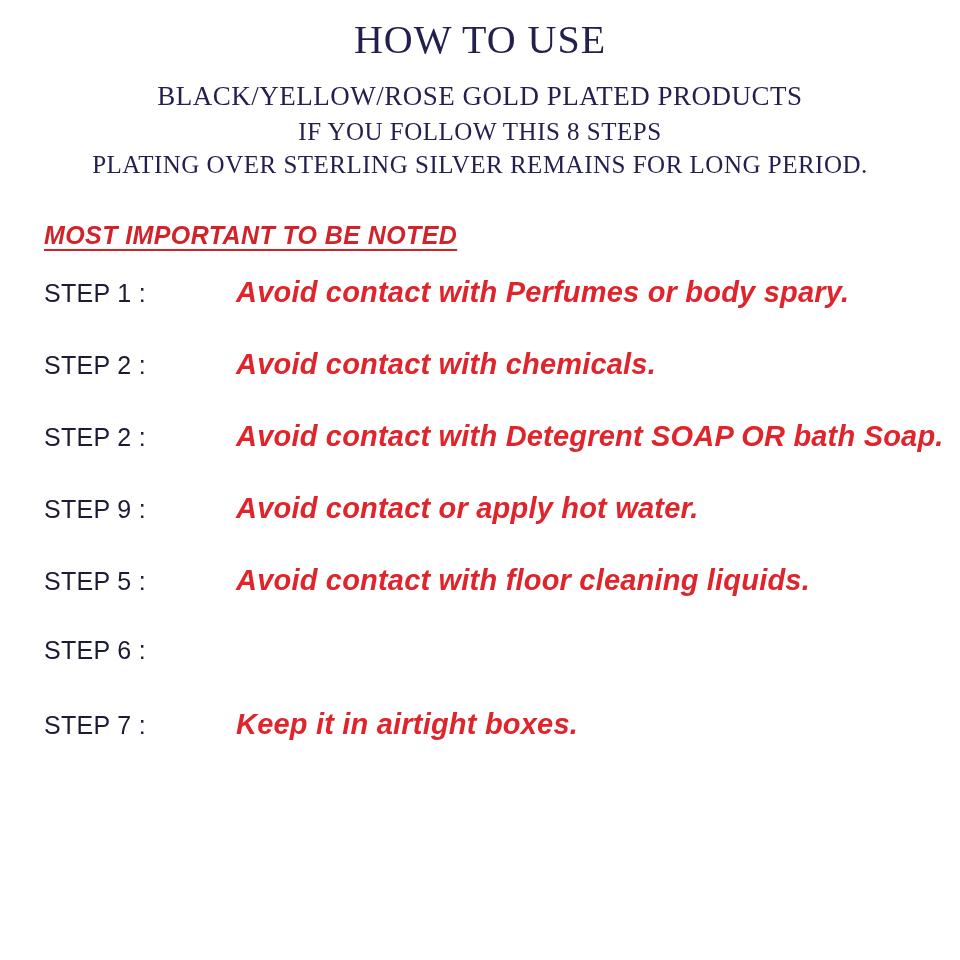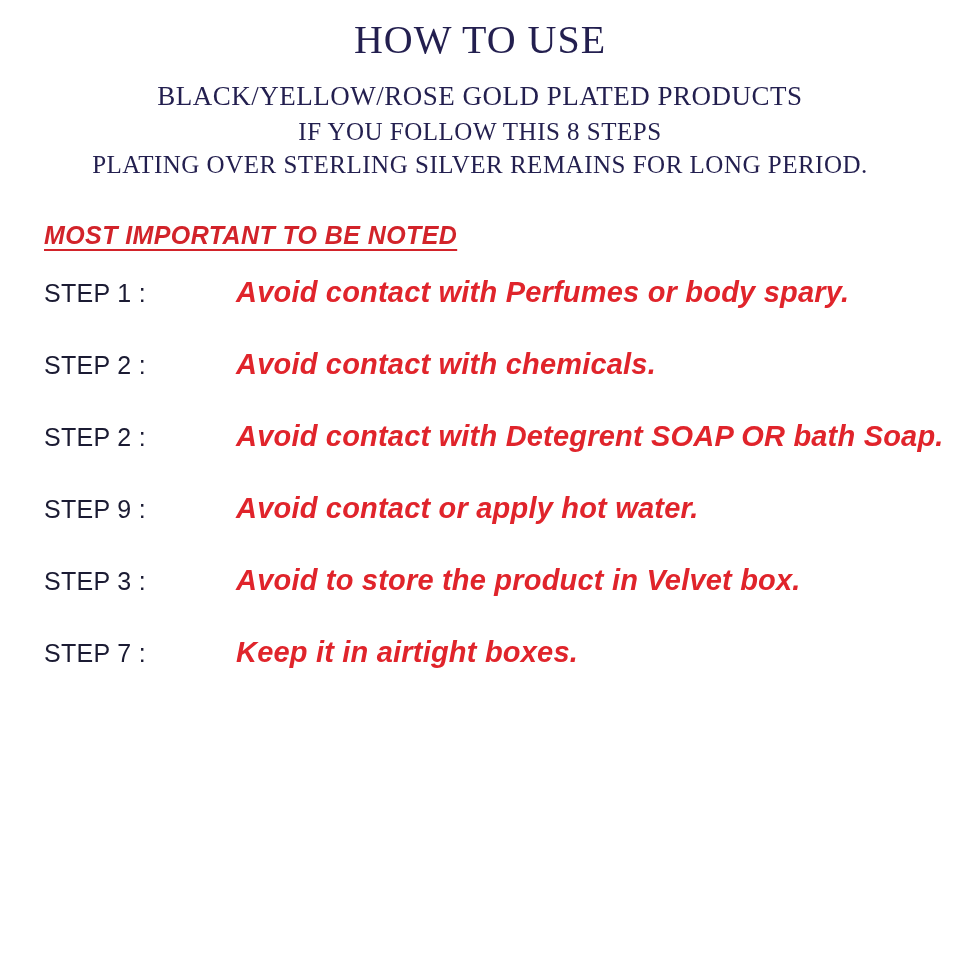--- a/index.html
+++ b/index.html
@@ -118,22 +118,25 @@
     </li>
     <li class="step-row">
       <span class="step-label">STEP 2 :</span>
       <span class="step-text">Avoid contact with Detegrent SOAP OR bath Soap.</span>
     </li>
     <li class="step-row">
       <span class="step-label">STEP 9 :</span>
       <span class="step-text">Avoid contact or apply hot water.</span>
     </li>
     <li class="step-row">
-      <span class="step-label">STEP 3 :</span>
-      <span class="step-text">Avoid to store the product in Velvet box.</span>
+      <span class="step-label">STEP 5 :</span>
+      <span class="step-text">Avoid contact with floor cleaning liquids.</span>
+    </li>
+    <li class="step-row">
+      <span class="step-label">STEP 6 :</span>
     </li>
     <li class="step-row">
       <span class="step-label">STEP 7 :</span>
       <span class="step-text">Keep it in airtight boxes.</span>
     </li>
   </ul>
 
 </div>
 
 </body></html>

